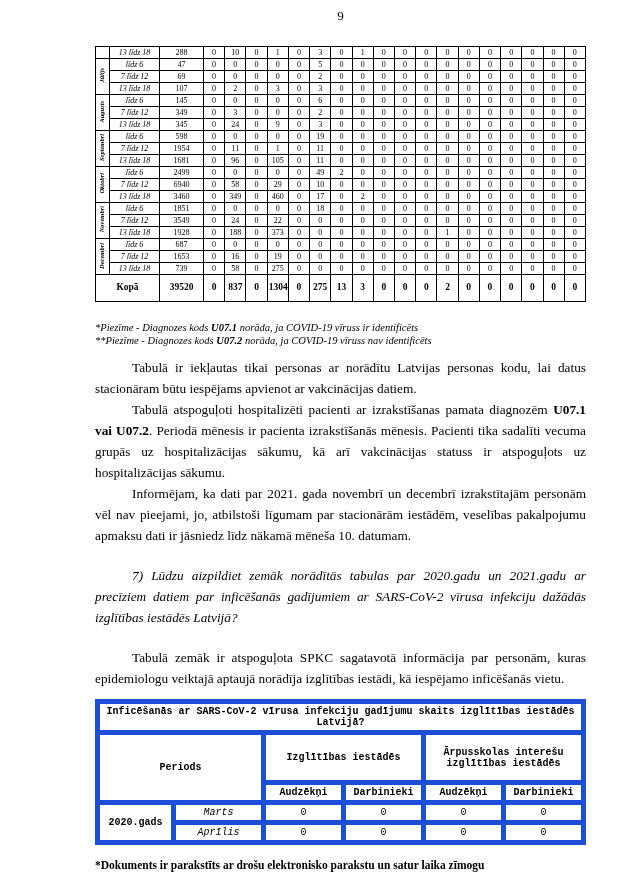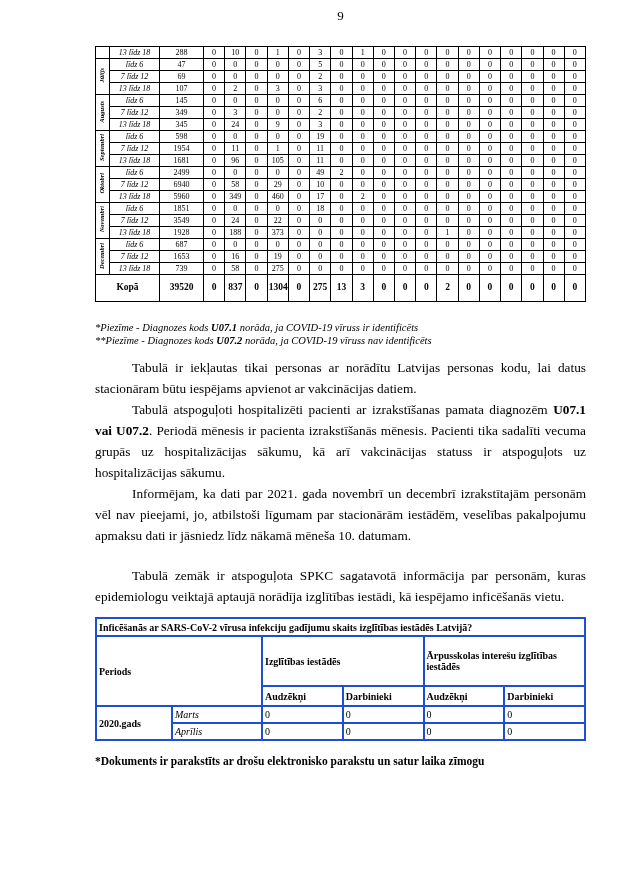--- a/index.html
+++ b/index.html
@@ -42,22 +42,23 @@
   }
   .body-text p.question { font-style: italic; margin-top: 19px; }
   .body-text p.after-q { margin-top: 19px; }
 
   
   .inf-table {
     border-collapse: collapse; width: 100%; table-layout: fixed;
     font-size: 10px; margin-top: 10px;
   }
   .inf-table td {
-    border: 2px solid #1d4ed8; text-align: left; vertical-align: middle; padding: 2px;
+    border: 5px solid #1d4ed8; text-align: center; vertical-align: middle; padding: 2px;
     overflow: hidden;
+    font-family: Liberation Mono, monospace;
   }
   .inf-table td.title-cell { font-weight: bold; height: 18px; }
   .inf-table td.hdr-cell { font-weight: bold; height: 50px; }
   .inf-table td.sub-cell { font-weight: bold; height: 20px; }
   .inf-table td.year-cell { font-weight: bold; }
   .inf-table td.mon-cell { font-style: italic; }
   .inf-table td.val-cell { height: 17px; }
 
   
   .doc-footer { text-align: left; font-weight: bold; font-size: 11.5px; margin-top: 14px; }
@@ -358,21 +359,21 @@
           <td>0</td>
           <td>0</td>
           <td>0</td>
           <td>0</td>
           <td>0</td>
           <td>0</td>
           <td>0</td>
         </tr>
         <tr>
           <td class="age-cell">13 līdz 18</td>
-          <td>5960</td>
+          <td>3460</td>
           <td>0</td>
           <td>349</td>
           <td>0</td>
           <td>460</td>
           <td>0</td>
           <td>17</td>
           <td>0</td>
           <td>2</td>
           <td>0</td>
           <td>0</td>
@@ -546,20 +547,21 @@
 
   <div class="footnotes">
     <div><span>*Piezīme - Diagnozes kods </span><b>U07.1</b><span> norāda, ja COVID-19 vīruss ir identificēts</span></div>
     <div><span>**Piezīme - Diagnozes kods </span><b>U07.2</b><span> norāda, ja COVID-19 vīruss nav identificēts</span></div>
   </div>
 
   <div class="body-text">
     <p>Tabulā ir iekļautas tikai personas ar norādītu Latvijas personas kodu, lai datus stacionāram būtu iespējams apvienot ar vakcinācijas datiem.</p>
     <p><span>Tabulā atspoguļoti hospitalizēti pacienti ar izrakstīšanas pamata diagnozēm </span><b>U07.1 vai U07.2</b><span>. Periodā mēnesis ir pacienta izrakstīšanās mēnesis. Pacienti tika sadalīti vecuma grupās uz hospitalizācijas sākumu, kā arī vakcinācijas statuss ir atspoguļots uz hospitalizācijas sākumu.</span></p>
     <p>Informējam, ka dati par 2021. gada novembrī un decembrī izrakstītajām personām vēl nav pieejami, jo, atbilstoši līgumam par stacionārām iestādēm, veselības pakalpojumu apmaksu dati ir jāsniedz līdz nākamā mēneša 10. datumam.</p>
+    <p class="question">7) Lūdzu aizpildiet zemāk norādītās tabulas par 2020.gadu un 2021.gadu ar precīziem datiem par inficēšanās gadījumiem ar SARS-CoV-2 vīrusa infekciju dažādās izglītības iestādēs Latvijā?</p>
     <p class="after-q">Tabulā zemāk ir atspoguļota SPKC sagatavotā informācija par personām, kuras epidemiologu veiktajā aptaujā norādīja izglītības iestādi, kā iespējamo inficēšanās vietu.</p>
   </div>
 
   <table class="inf-table">
     <colgroup>
       <col style="width:76px">
         <col style="width:90px">
         <col>
         <col>
         <col>

